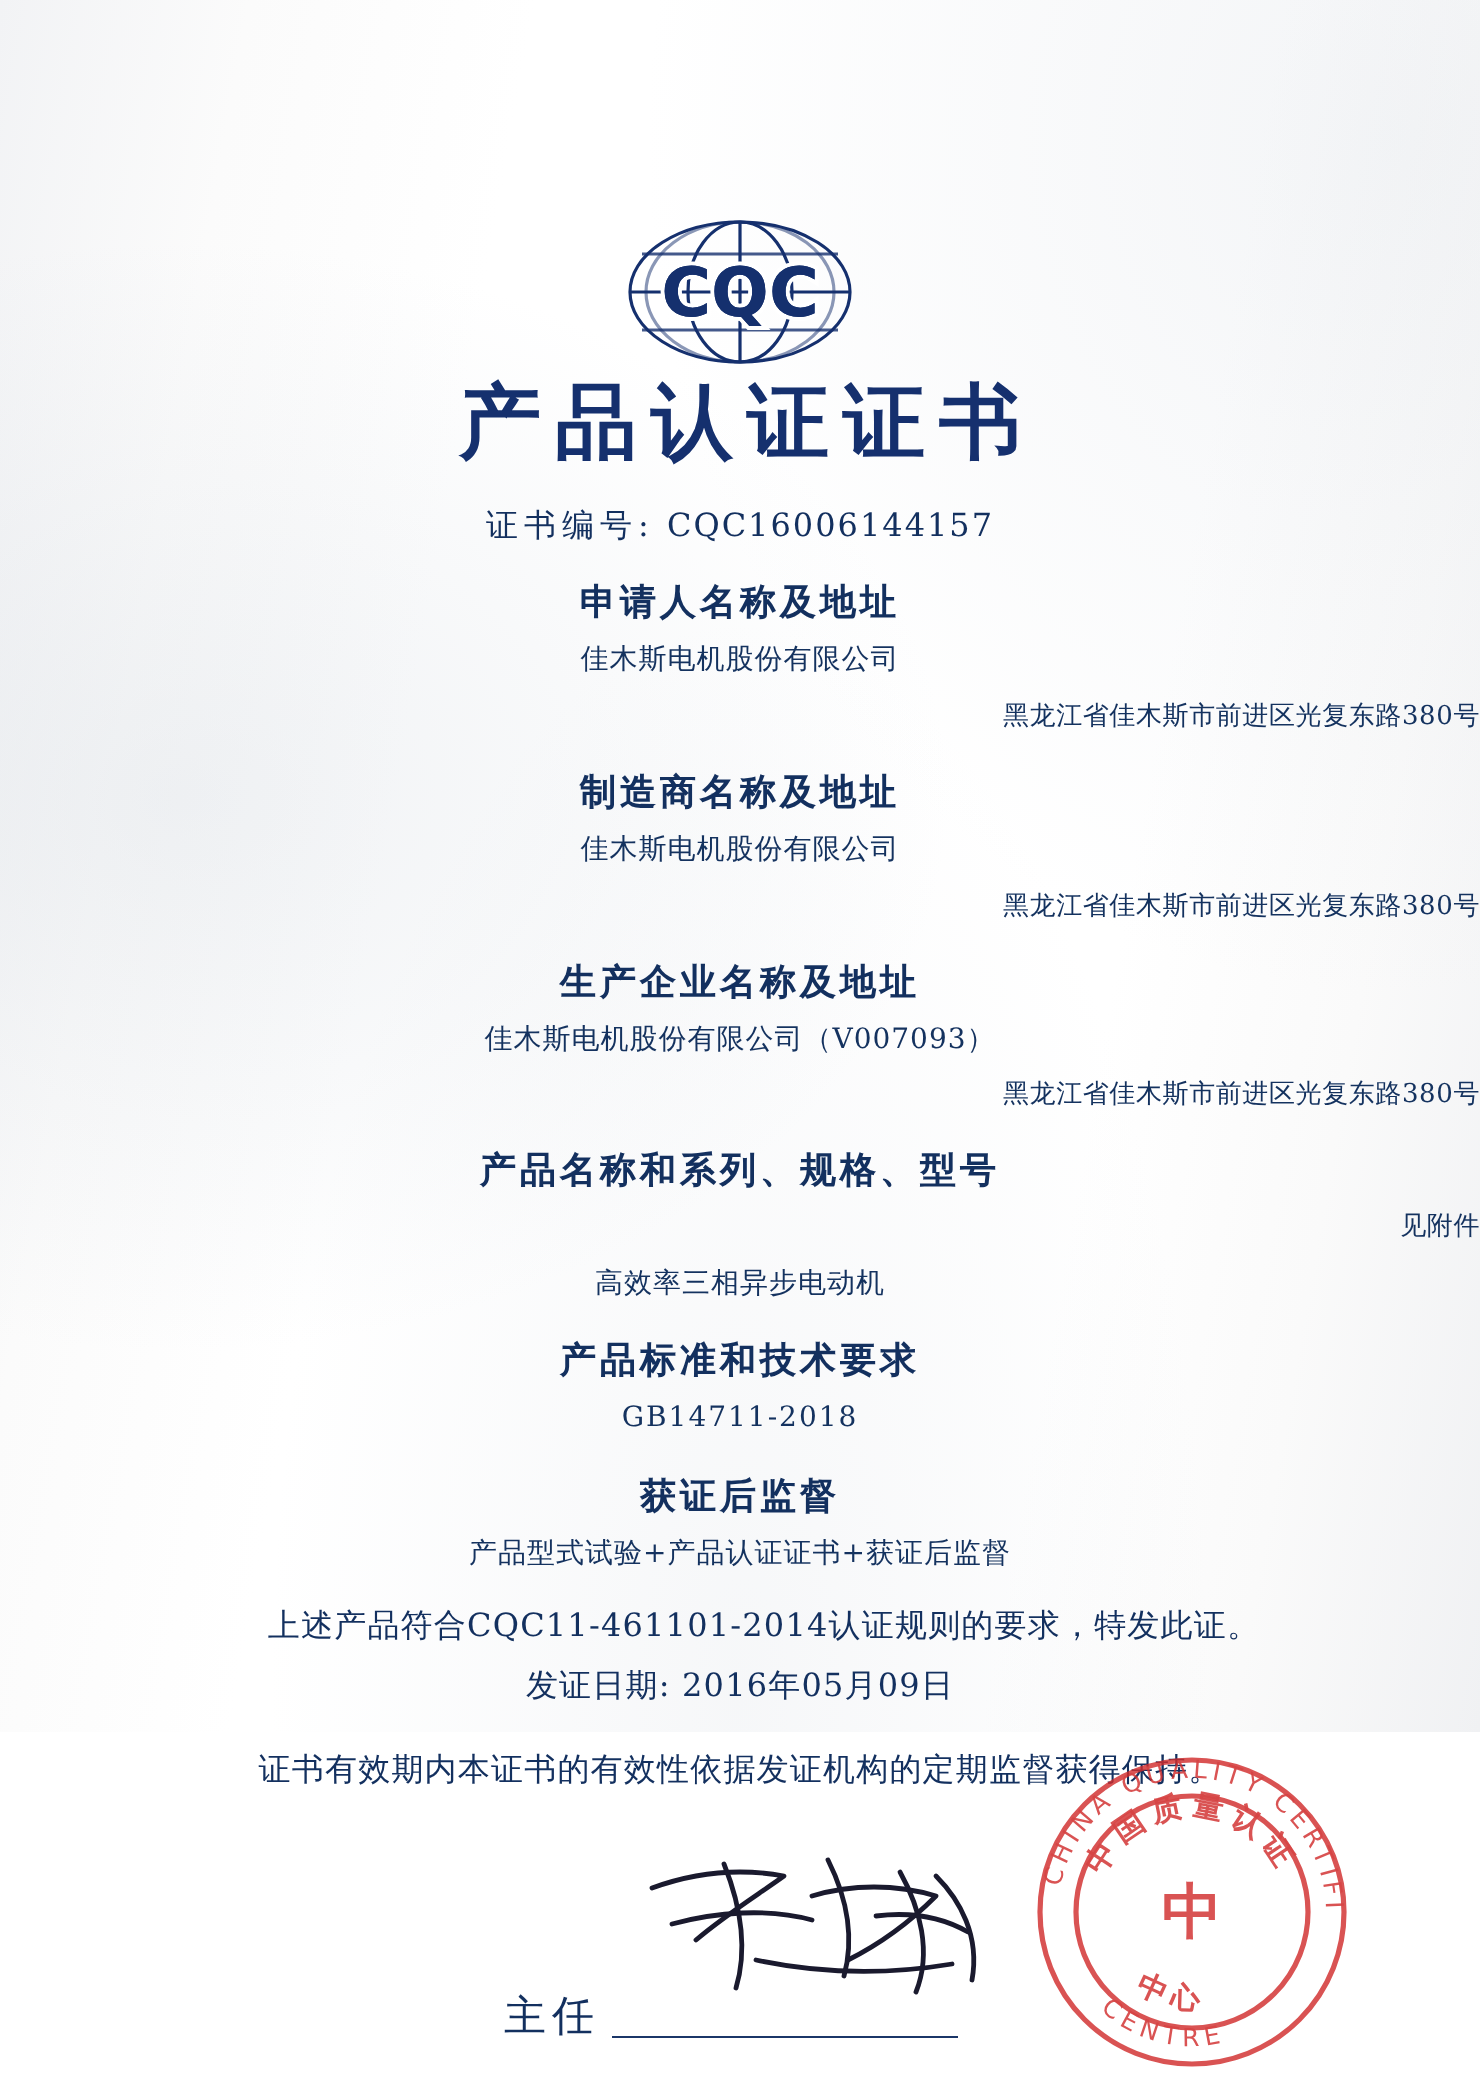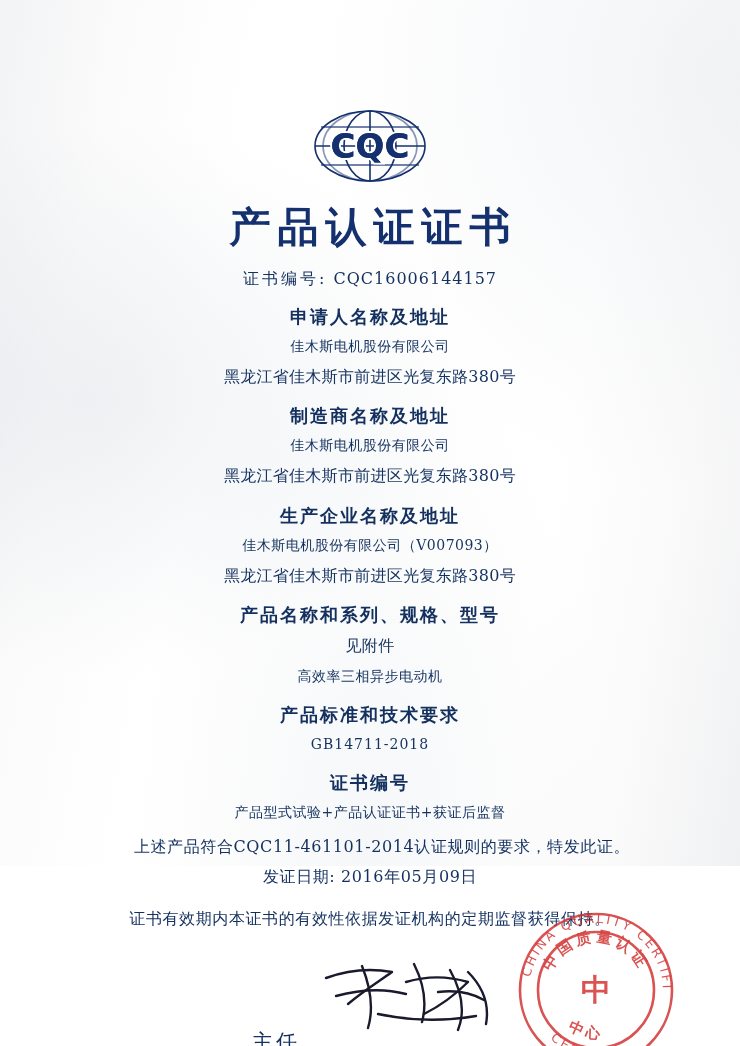--- a/index.html
+++ b/index.html
@@ -40,21 +40,21 @@
   .logo-wrap {
     padding-top: 108px;
     display: flex;
     justify-content: center;
     align-items: center;
   }
   .logo-svg { display: block; }
 
   
   .cert-title {
-    margin-top: 16px;
+    margin-top: 0;
     font-family: "DejaVu Sans", sans-serif;
     font-size: 41px;
     font-weight: bold;
     letter-spacing: 7px;
     color: #15306e;
     text-indent: 7px;
   }
   .cert-no {
     margin-top: 14px;
     font-size: 16px;
@@ -77,22 +77,23 @@
   }
   .field-value {
     margin-top: 7px;
     font-size: 14px;
     color: #14325f;
     letter-spacing: 0.5px;
     font-family: "DejaVu Serif", serif;
     line-height: 1.55;
   }
   .field-value.small {
-    font-size: 16px;
+    font-size: 13px;
     letter-spacing: 0.3px;
+    text-align: right;
   }
   .field-value.mono {
     font-family: "DejaVu Serif", serif;
     letter-spacing: 1px;
   }
 
   
   .statement {
     margin-top: 14px;
     font-size: 16px;
@@ -221,21 +222,21 @@
       <div class="field-value small">见附件</div>
       <div class="field-value">高效率三相异步电动机</div>
     </div>
 
     <div class="field">
       <div class="field-label">产品标准和技术要求</div>
       <div class="field-value mono">GB14711-2018</div>
     </div>
 
     <div class="field">
-      <div class="field-label">证书编号</div>
+      <div class="field-label">获证后监督</div>
       <div class="field-value">产品型式试验+产品认证证书+获证后监督</div>
     </div>
 
     <div class="statement">上述产品符合CQC11-461101-2014认证规则的要求，特发此证。</div>
 
     <div class="issue-date">
       <span>发证日期:</span>
       <span>2016年05月09日</span>
     </div>
 

